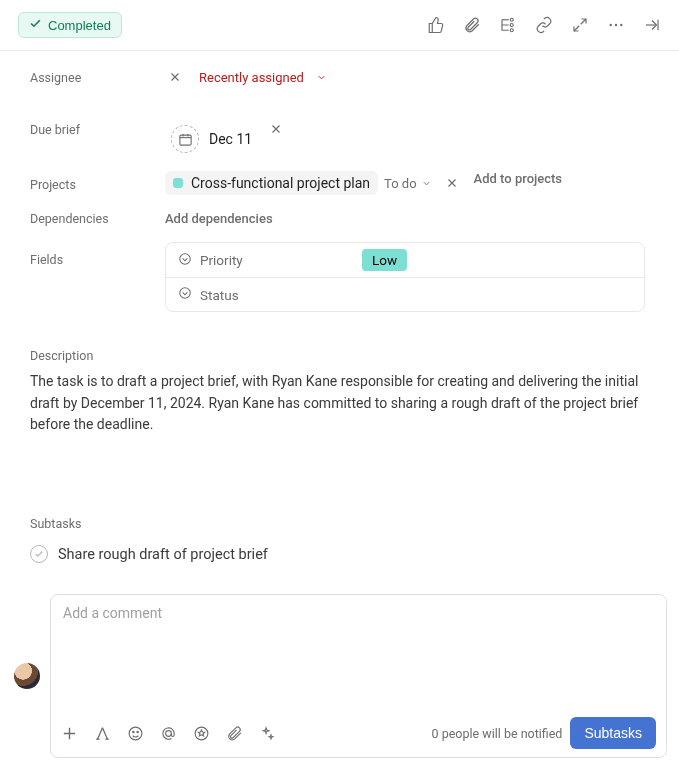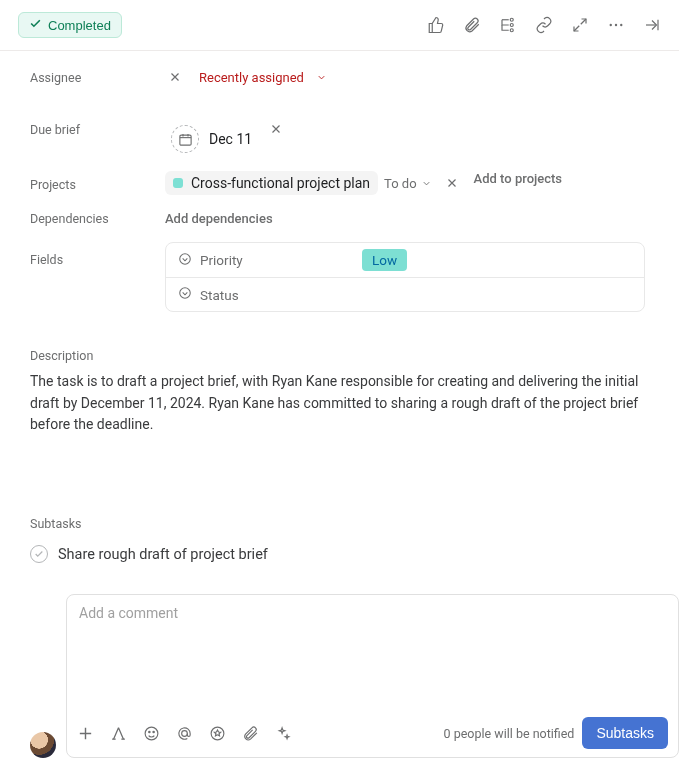--- a/index.html
+++ b/index.html
@@ -157,21 +157,21 @@
     flex: 1;
     padding: 6px 10px 6px 6px;
     display: flex;
     align-items: center;
   }
   .pill {
     padding: 3px 10px;
     border-radius: 4px;
     font-size: 13.5px;
   }
-  .pill-low { background: #7ddfd3; color: #0369a1; }
+  .pill-low { background: #7ddfd3; color: #000000; }
   .pill-ontrack { background: #22c3a6; color: #1e1f21; }
   .section-h {
     font-size: 12.5px;
     color: #6d6e6f;
     margin: 28px 0 8px 0;
   }
   .desc {
     font-size: 14px;
     color: #3a3b3d;
     line-height: 1.55;
@@ -195,26 +195,26 @@
   .fade {
     position: absolute;
     left: 0; right: 0;
     height: 20px;
     top: 572px;
     background: linear-gradient(to bottom, rgba(255,255,255,0), #fff);
     pointer-events: none;
   }
   .comment-area {
     position: absolute;
-    left: 16px; right: 0; bottom: 0;
+    left: 0; right: 0; bottom: 0;
     background: #fff;
-    padding: 8px 0 8px 14px;
+    padding: 8px 12px 8px 14px;
     display: flex;
     gap: 10px;
-    align-items: flex-end;
+    align-items: center;
   }
   .comment-box {
     flex: 1;
     border: 1px solid #e0e0e0;
     border-radius: 8px;
     min-height: 164px;
     display: flex;
     flex-direction: column;
   }
   .comment-input {

